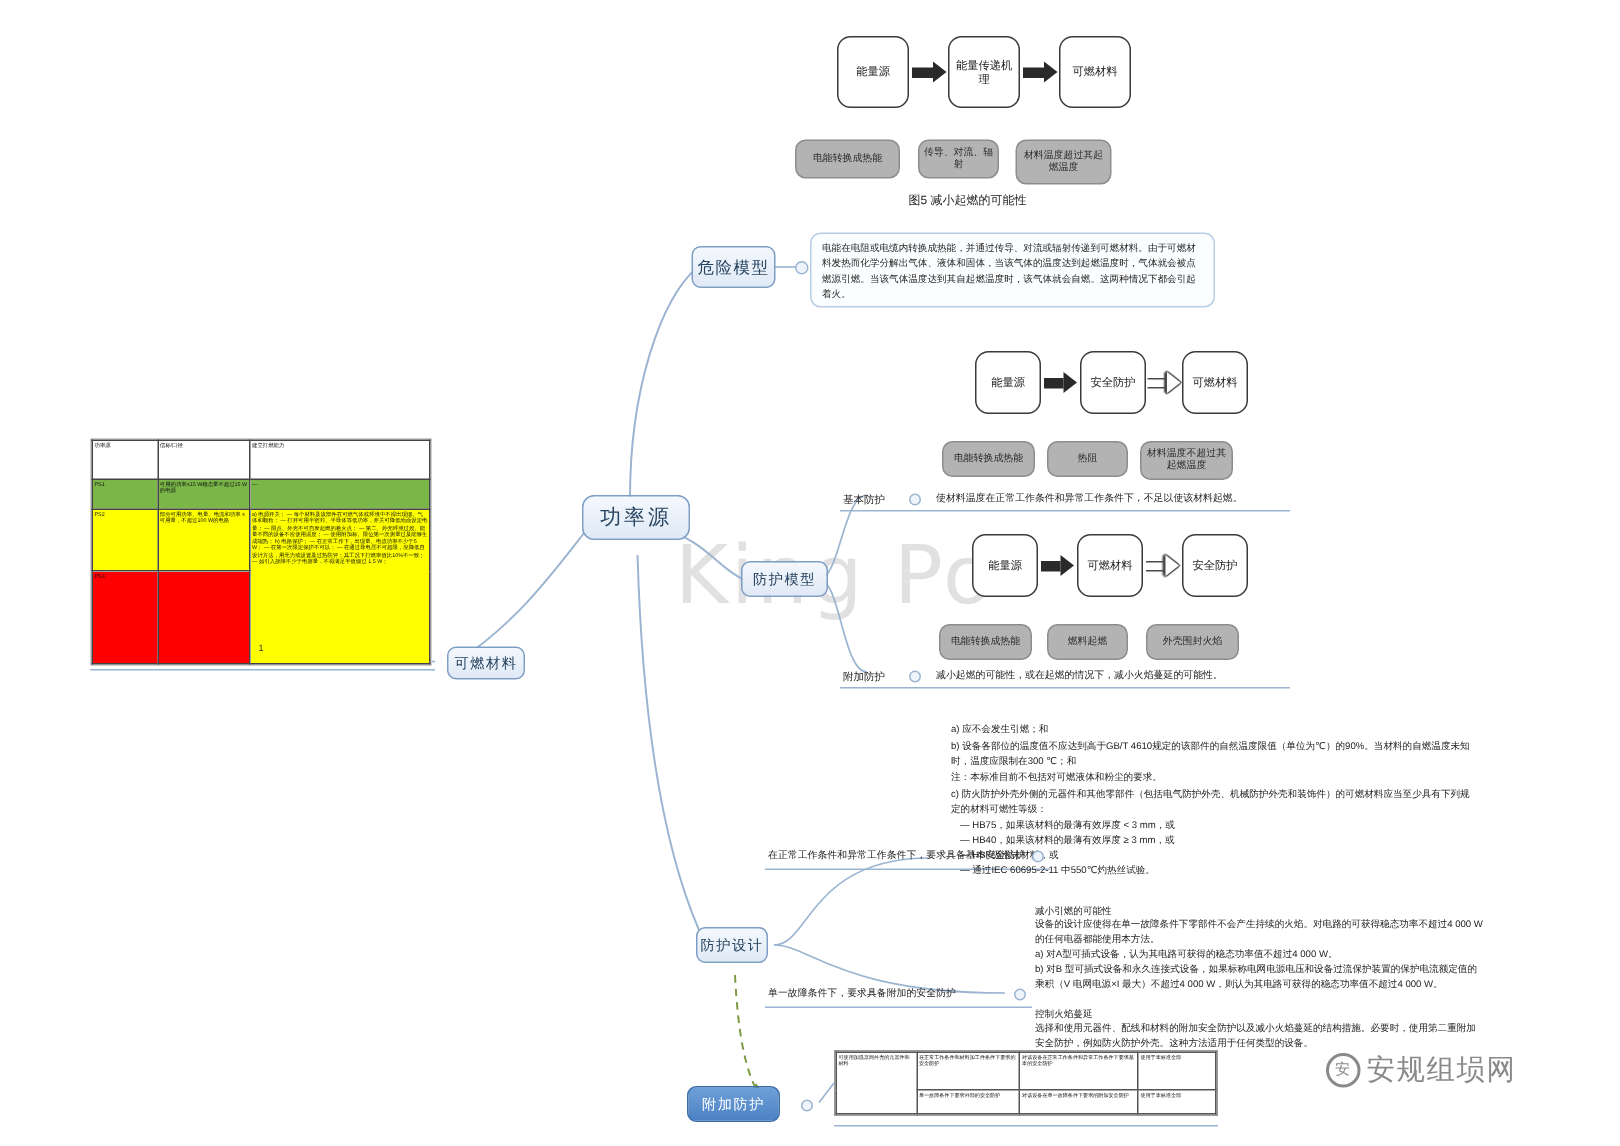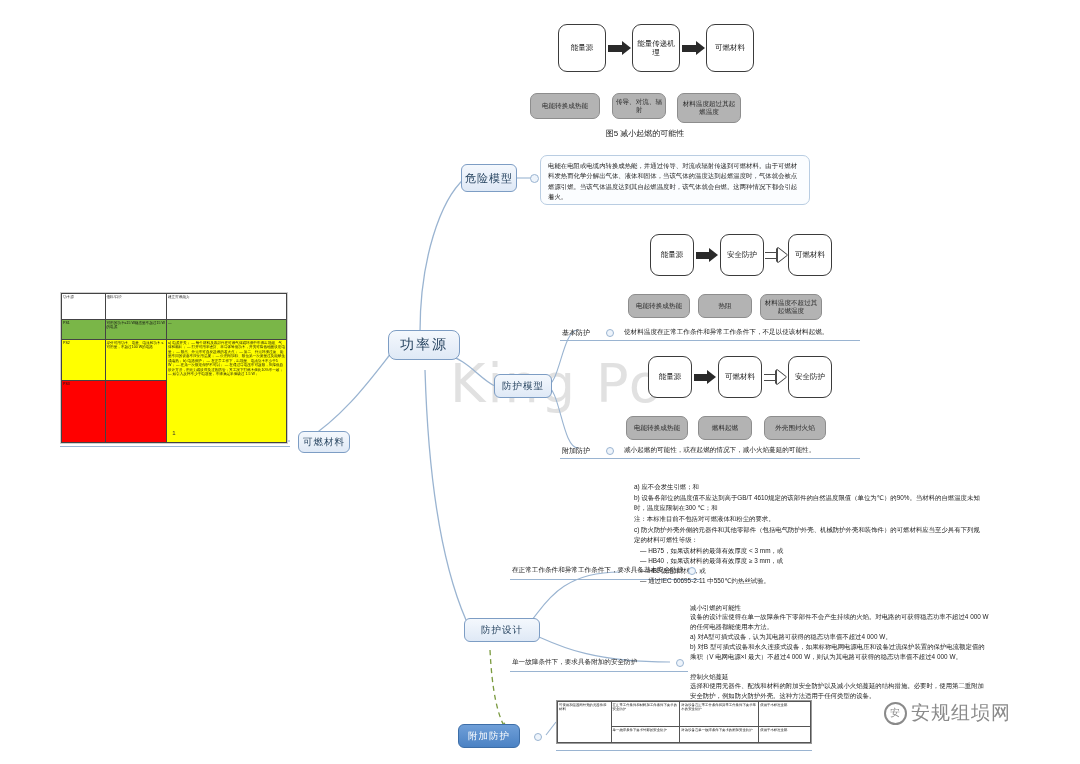--- a/index.html
+++ b/index.html
@@ -303,21 +303,21 @@
     </tr>
     <tr style="height:62px;">
       <td class="c-red">PS3</td>
       <td class="c-red"></td>
     </tr>
   </tbody>
     </table>
 </div>
 <div id="left-table-page">1</div>
 
-<div class="node small" style="left:464px;top:618px;width:76px;height:24px;font-family:Liberation Mono, monospace;">防护设计</div>
+<div class="node small" style="left:464px;top:618px;width:48px;height:24px;font-family:Liberation Mono, monospace;">防护设计</div>
 
 <div class="lbl-small" style="left:512px;top:566px;font-size:6.6px;">在正常工作条件和异常工作条件下，要求具备基本安全防护</div>
 <div class="node-dot" style="left:688px;top:567px;width:6px;height:6px;"></div>
 <div class="underline" style="left:510px;top:579px;width:190px;"></div>
 
 <div class="txtline" style="left:634px;top:482px;width:350px;">a) 应不会发生引燃；和</div>
 <div class="txtline" style="left:634px;top:493px;width:350px;">b) 设备各部位的温度值不应达到高于GB/T 4610规定的该部件的自然温度限值（单位为℃）的90%。当材料的自燃温度未知时，温度应限制在300 ℃；和</div>
 <div class="txtline" style="left:634px;top:514px;width:350px;">注：本标准目前不包括对可燃液体和粉尘的要求。</div>
 <div class="txtline" style="left:634px;top:525px;width:350px;">c) 防火防护外壳外侧的元器件和其他零部件（包括电气防护外壳、机械防护外壳和装饰件）的可燃材料应当至少具有下列规定的材料可燃性等级：</div>
 <div class="txtline" style="left:640px;top:546px;width:344px;">— HB75，如果该材料的最薄有效厚度 &lt; 3 mm，或</div>

